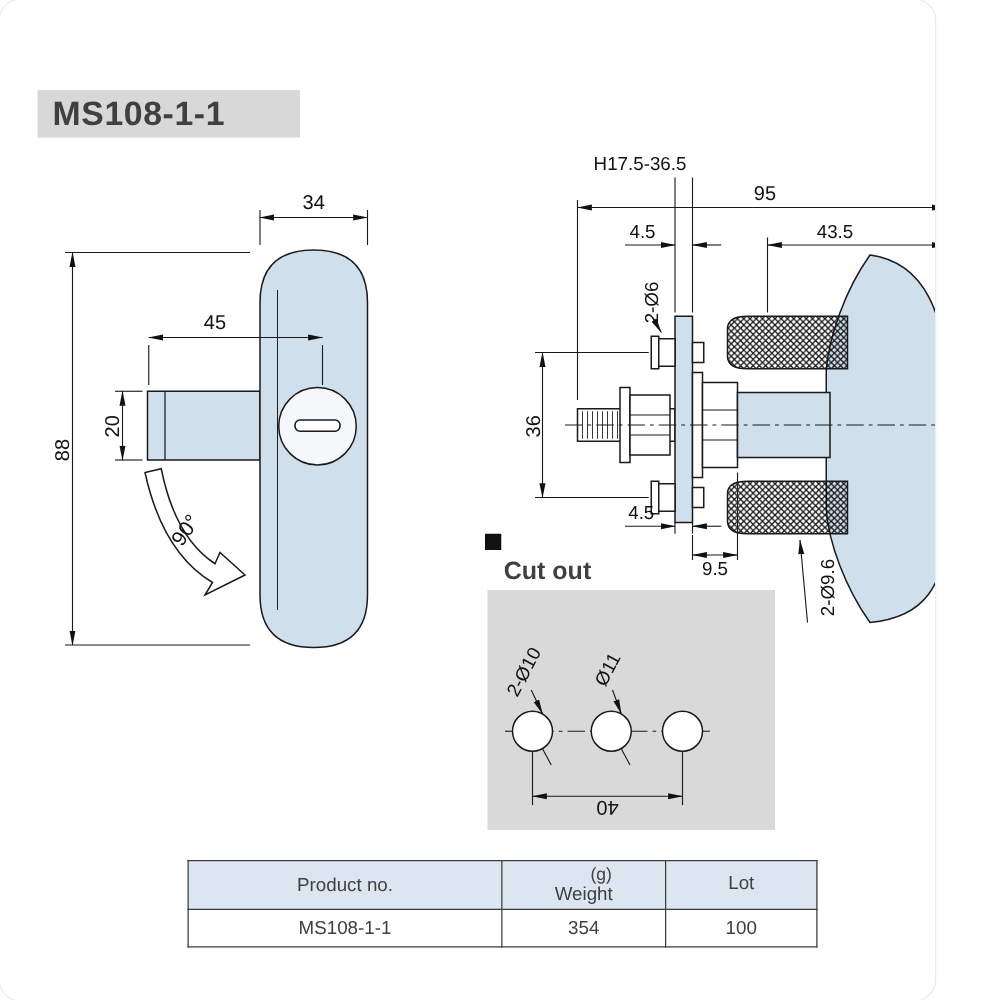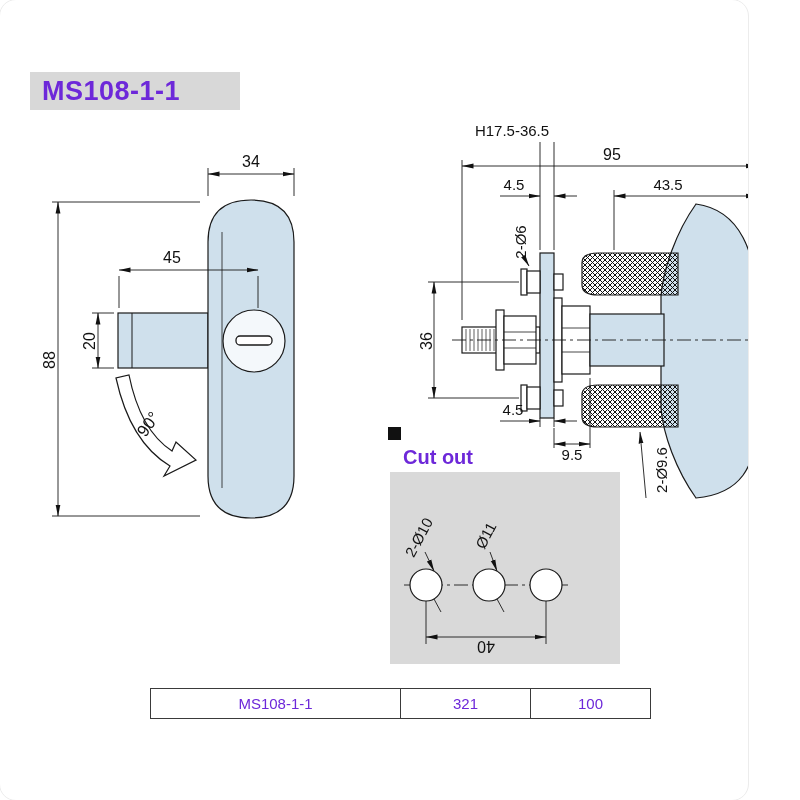--- a/index.html
+++ b/index.html
@@ -1,16 +1,16 @@
 <!DOCTYPE html>
 <html><head>
 <meta charset="utf-8">
 <style>
   html,body{margin:0;padding:0;background:#fff;}
-  .page{position:relative;width:748px;height:800px;background:#fff;font-family:"Liberation Sans",sans-serif;color:#6d28d9;border-radius:16px;outline:1px solid #ececec;overflow:hidden;}
+  .page{position:relative;width:748px;height:800px;background:#fff;font-family:"Liberation Sans",sans-serif;color:#404040;border-radius:16px;outline:1px solid #ececec;overflow:hidden;}
   svg{position:absolute;left:0;top:0;}
   svg text{font-family:"Liberation Sans",sans-serif;fill:#111;font-size:16px;}
   svg .dim{font-size:16px;}
   svg .dims{font-size:15px;}
   .title-box{position:absolute;left:30px;top:72px;width:210px;height:38px;background:#d8d8d8;display:flex;align-items:center;padding-left:12px;box-sizing:border-box;font-size:27px;font-weight:bold;letter-spacing:0.5px;}
   .cutout-label{position:absolute;left:403px;top:446px;font-size:20px;font-weight:600;}
   table.spec{position:absolute;left:150px;top:688px;border-collapse:collapse;table-layout:fixed;font-size:15px;}
   table.spec th,table.spec td{border:1px solid #3a3a3a;text-align:center;font-weight:normal;padding:0;}
   table.spec th{background:#dce6f1;height:38px;vertical-align:middle;}
   table.spec td{height:29px;background:#fff;}
@@ -180,21 +180,31 @@
 
   <div class="cutout-label">Cut out</div>
 
   <table class="spec">
     <colgroup>
         <col style="width:250px">
         <col style="width:130px">
         <col style="width:120px">
       </colgroup>
     <tbody>
+        <tr>
+      <th class="w-prod">Product no.</th>
+      <th class="w-weight">
+        <div class="gunit">(g)</div>
+        <div class="wlabel">Weight</div>
+      </th>
+      <th class="w-lot lotcell">
+        <div>Lot</div>
+      </th>
+    </tr>
     <tr>
       <td>MS108-1-1</td>
-      <td>321</td>
+      <td>354</td>
       <td>100</td>
     </tr>
   </tbody>
     </table>
 
 </div>
 
 </body></html>

